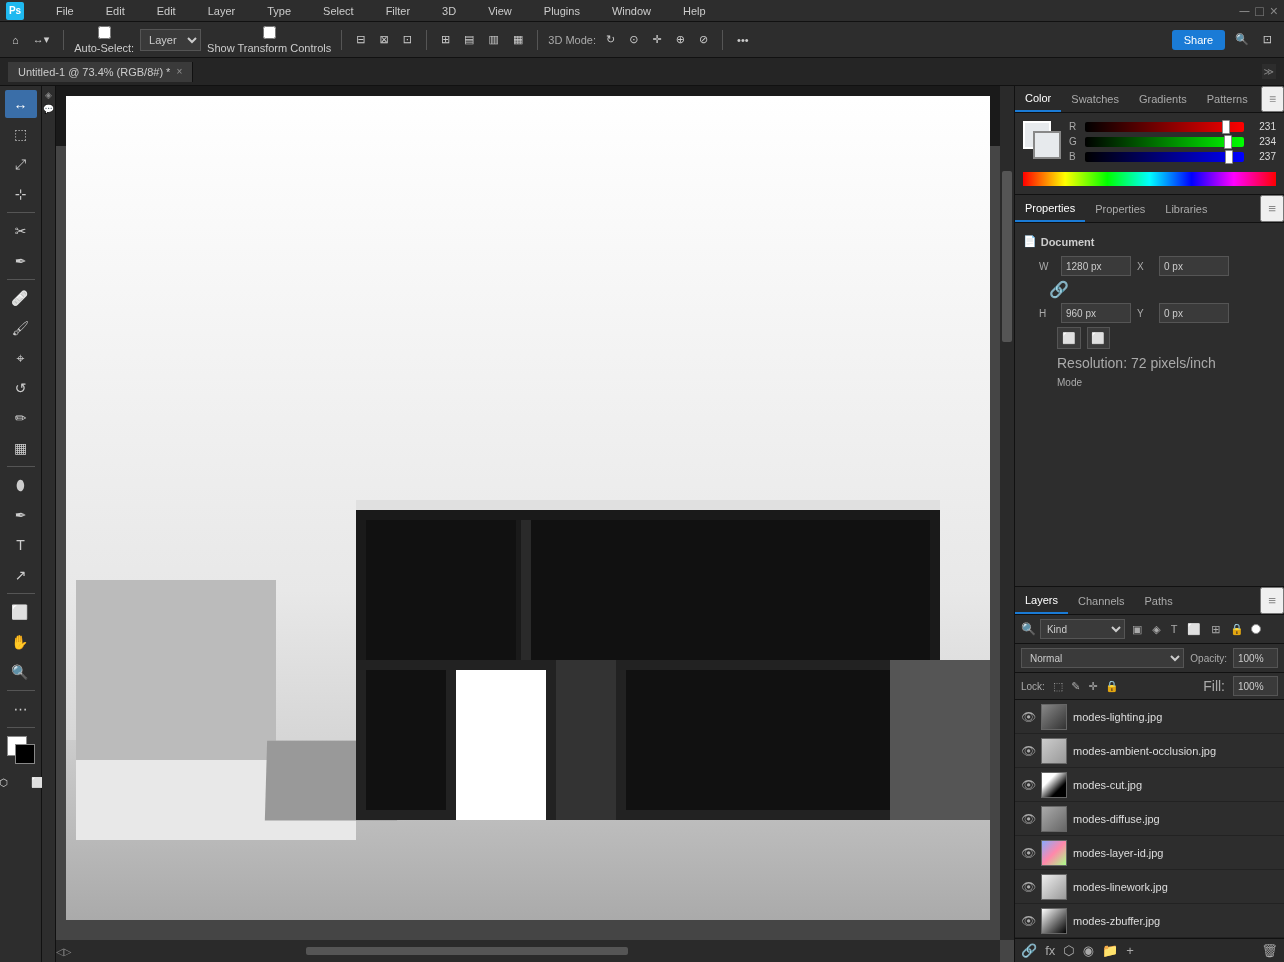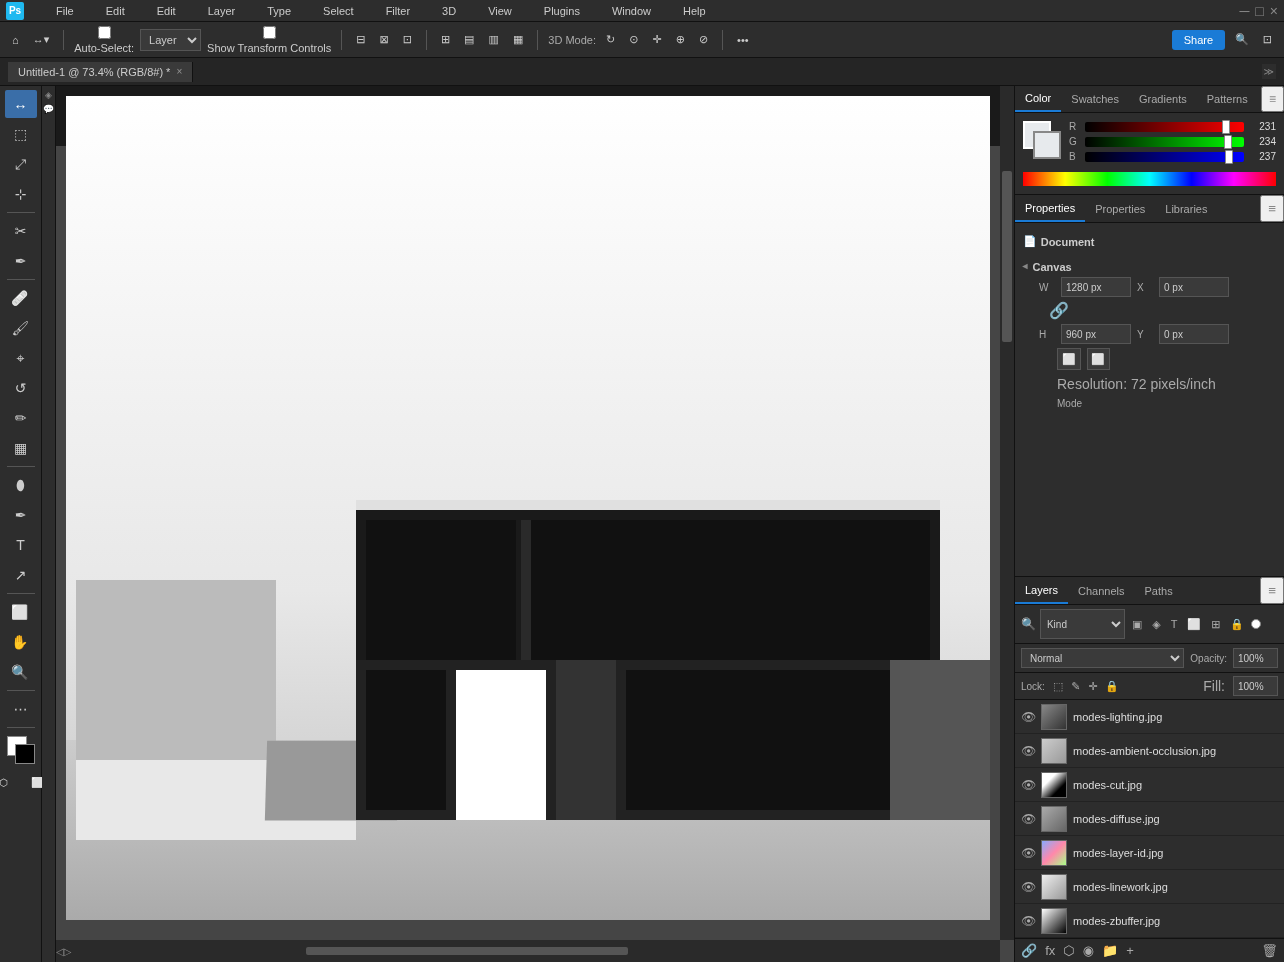--- a/index.html
+++ b/index.html
@@ -81,21 +81,21 @@
     .props-icon-btn { background: #3a3a3a; border: 1px solid #555; color: #ccc; font-size: 11px; padding: 2px 4px; cursor: pointer; height: 22px; }
 
     
     #layers-panel { border-top: 1px solid #111; }
     .layers-tabs { display: flex; align-items: center; background: #2a2a2a; border-bottom: 1px solid #111; }
     .layers-tab { padding: 6px 10px; font-size: 11px; color: #aaa; cursor: pointer; }
     .layers-tab.active { color: #fff; border-bottom: 2px solid #1a7bd6; }
     .layers-menu-btn { margin-left: auto; color: #888; cursor: pointer; padding: 4px 6px; }
 
     .layers-toolbar { display: flex; align-items: center; padding: 4px 6px; gap: 4px; background: #2d2d2d; border-bottom: 1px solid #111; }
-    .layers-kind-select { background: #3a3a3a; border: 1px solid #555; color: #ccc; font-size: 10px; padding: 1px 2px; height: 30px; }
+    .layers-kind-select { background: #3a3a3a; border: 1px solid #555; color: #ccc; font-size: 10px; padding: 1px 2px; height: 20px; }
     .layers-icon-btn { background: none; border: none; color: #aaa; font-size: 11px; cursor: pointer; padding: 1px 3px; }
     .dot-btn { width: 10px; height: 10px; border-radius: 50%; background: #fff; border: 1px solid #888; }
 
     .layers-blend { display: flex; align-items: center; padding: 4px 6px; gap: 6px; background: #2d2d2d; border-bottom: 1px solid #111; }
     .blend-select { background: #3a3a3a; border: 1px solid #555; color: #ccc; font-size: 10px; padding: 1px 4px; height: 20px; flex: 1; }
     .opacity-label { font-size: 10px; color: #aaa; }
     .opacity-field { background: #3a3a3a; border: 1px solid #555; color: #ccc; font-size: 10px; padding: 1px 4px; width: 45px; height: 20px; }
 
     .layers-lock { display: flex; align-items: center; padding: 3px 6px; gap: 8px; background: #2d2d2d; border-bottom: 1px solid #111; font-size: 10px; color: #aaa; }
     .lock-icon-btn { background: none; border: none; color: #aaa; font-size: 11px; cursor: pointer; }
@@ -347,24 +347,20 @@
       <div class="props-content">
 
         <div class="props-section">
           <div class="props-section-header">
             <span style="font-size:11px; color:#888;">📄</span>
             <span class="props-section-label">Document</span>
           </div>
         </div>
 
         <div class="props-section">
-          <div class="props-section-header">
-            <span style="font-size:11px; color:#888; transform:rotate(90deg); display:inline-block;">▾</span>
-            <span class="props-section-label">Canvas</span>
-          </div>
           <div style="padding-left:16px;">
             <div class="props-row">
               <span class="props-label">W</span>
               <input type="text" class="props-field" value="1280 px" style="">
               <span class="props-label">X</span>
               <input type="text" class="props-field" value="0 px" style="">
             </div>
             <div style="display:flex; align-items:center; gap:6px; margin-bottom:4px;">
               <span style="font-size:16px; color:#888; padding-left:10px;">🔗</span>
             </div>

